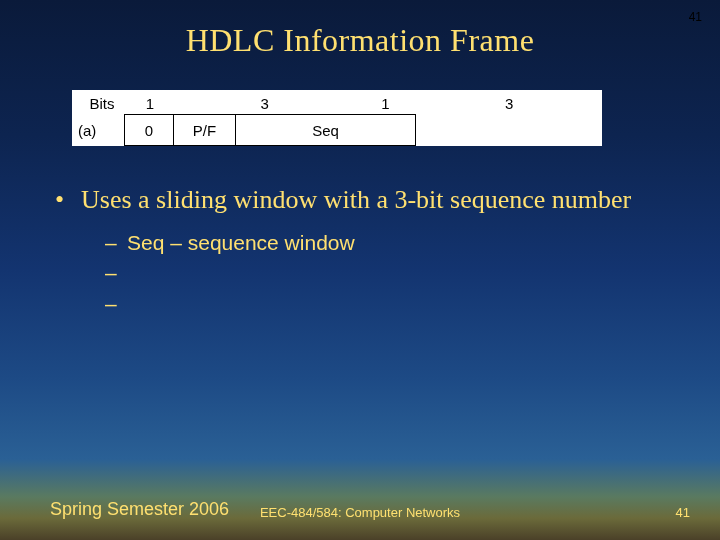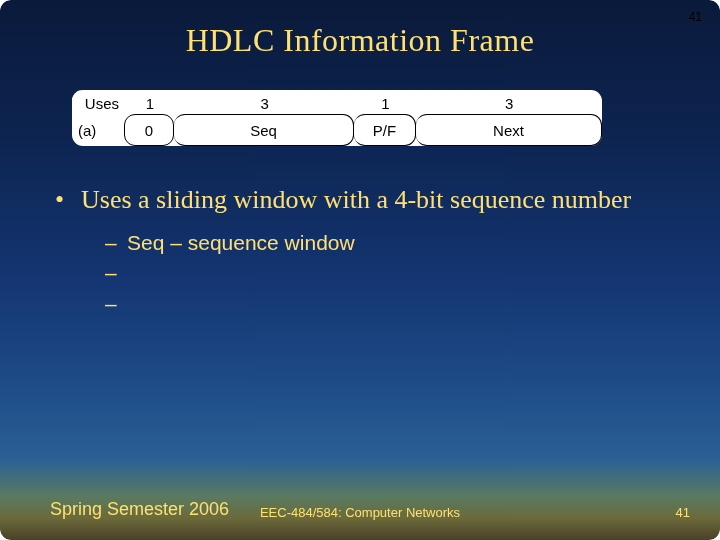--- a/index.html
+++ b/index.html
@@ -1,15 +1,15 @@
 <!DOCTYPE html>
 <html><head>
 <meta charset="utf-8">
 <style>
-  * { margin: 0; padding: 0; box-sizing: border-box; border-radius: 11px; }
+  * { margin: 0; padding: 0; box-sizing: border-box; }
   html, body { width: 720px; height: 540px; overflow: hidden; }
   .slide {
     width: 720px;
     height: 540px;
     position: relative;
     font-family: Arial, Helvetica, sans-serif;
     background: linear-gradient(to bottom,
       #0a1a3a 0%,
       #0d2450 25%,
       #133470 50%,
@@ -129,39 +129,38 @@
 <body>
 
 <div class="slide">
 
   <div class="page-top">41</div>
 
   <div class="title">HDLC Information Frame</div>
 
   <div class="diagram">
     <div class="bits-row">
-      <div class="lbl-col">Uses</div>
+      <div class="lbl-col">Bits</div>
       <div class="col-1">1</div>
       <div class="col-3a">3</div>
       <div class="col-1b">1</div>
       <div class="col-3b">3</div>
     </div>
     <div class="fields-row">
       <div class="lbl-col">(a)</div>
       <div class="cell col-1">0</div>
+      <div class="cell col-1b">P/F</div>
       <div class="cell col-3a">Seq</div>
-      <div class="cell col-1b">P/F</div>
-      <div class="cell col-3b">Next</div>
     </div>
   </div>
 
   <div class="body-text">
     <div class="bullet-main">
       <span class="dot">•</span>
-      <span>Uses a sliding window with a 4-bit sequence number</span>
+      <span>Uses a sliding window with a 3-bit sequence number</span>
     </div>
     <div class="sub-list">
       <div class="row">
         <span class="dash">–</span>
         <span>Seq – sequence window</span>
       </div>
       <div class="row">
         <span class="dash">–</span>
       </div>
       <div class="row">

